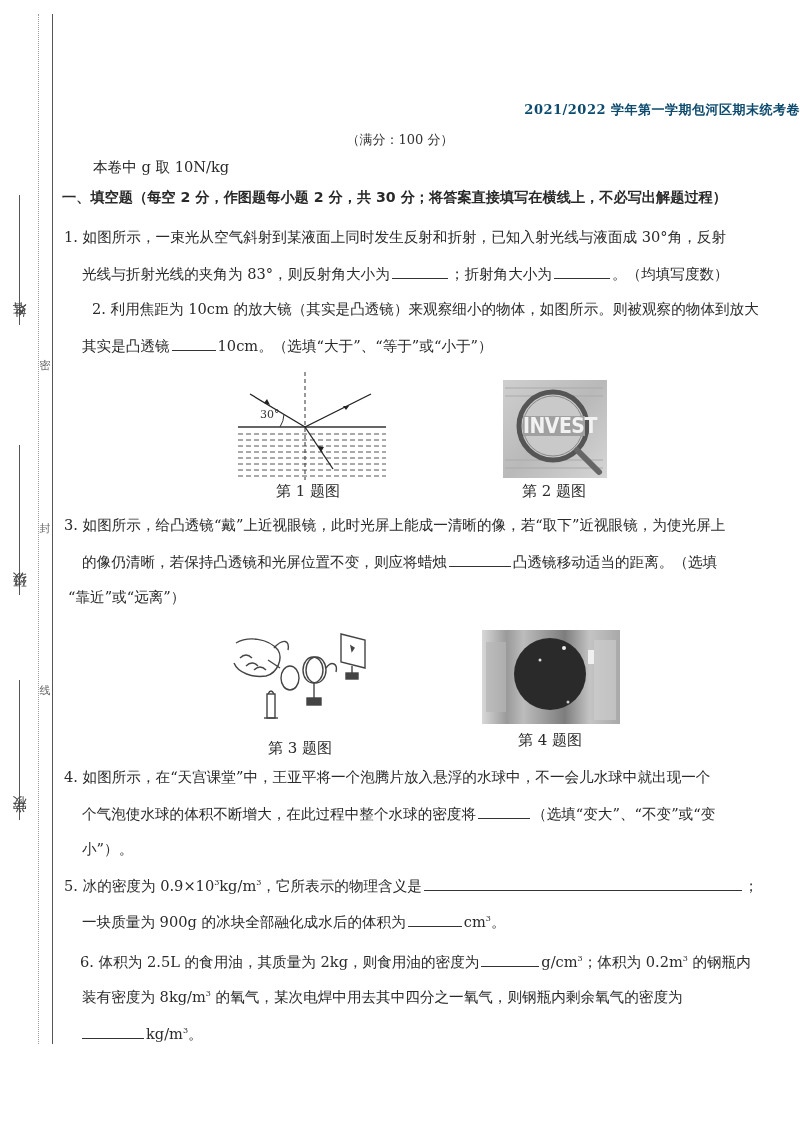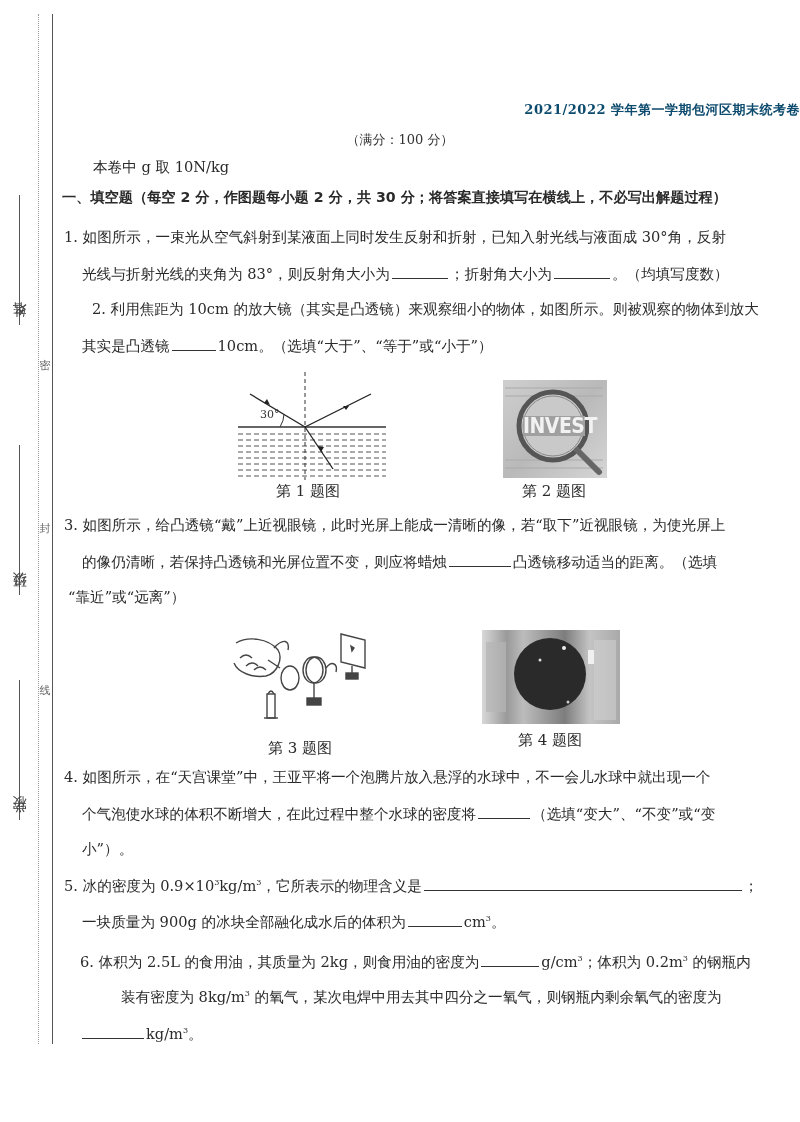--- a/index.html
+++ b/index.html
@@ -199,18 +199,18 @@
 <div class="text-line" style="left:64px; top:876px;">
   <span>5. 冰的密度为 0.9×10</span><sup>3</sup><span>kg/m</span><sup>3</sup><span>，它所表示的物理含义是</span><span class="blank" style="width:318px;"></span><span>；</span>
 </div>
 <div class="text-line" style="left:82px; top:912px;text-align:right;">
   <span>一块质量为 900g 的冰块全部融化成水后的体积为</span><span class="blank" style="width:54px;"></span><span>cm</span><sup>3</sup><span>。</span>
 </div>
 
 <div class="text-line" style="left:80px; top:952px;">
   <span>6. 体积为 2.5L 的食用油，其质量为 2kg，则食用油的密度为</span><span class="blank" style="width:58px;"></span><span>g/cm</span><sup>3</sup><span>；体积为 0.2m</span><sup>3</sup><span> 的钢瓶内</span>
 </div>
-<div class="text-line" style="left:82px; top:988px;margin-left:39px;">
+<div class="text-line" style="left:82px; top:988px;">
   <span>装有密度为 8kg/m</span><sup>3</sup><span> 的氧气，某次电焊中用去其中四分之一氧气，则钢瓶内剩余氧气的密度为</span>
 </div>
 <div class="text-line" style="left:82px; top:1024px;">
   <span class="blank" style="width:62px; margin-left:0;"></span><span>kg/m</span><sup>3</sup><span>。</span>
 </div>
 
 </body></html>

